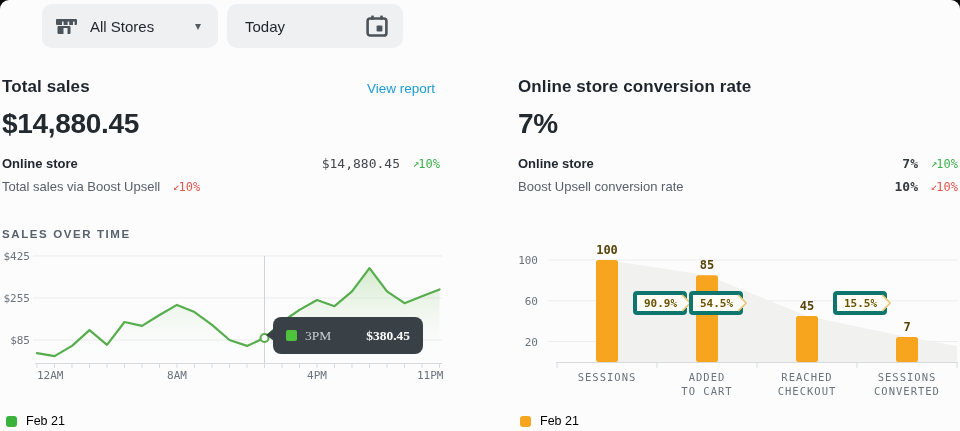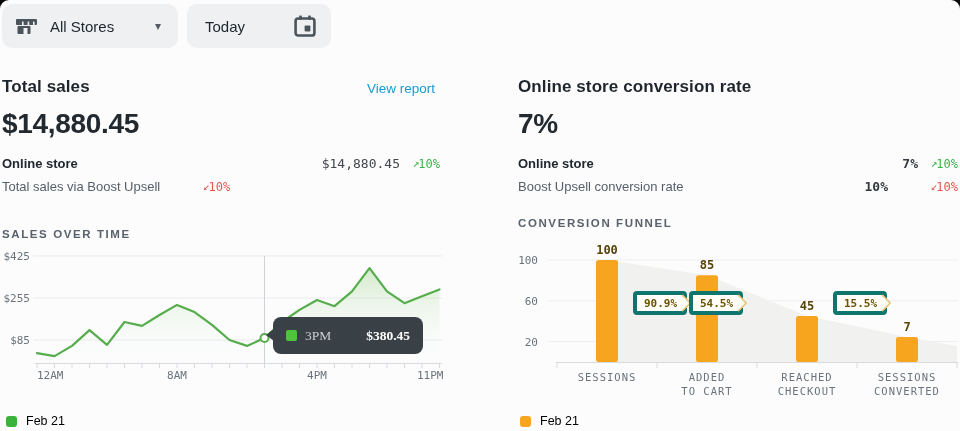--- a/index.html
+++ b/index.html
@@ -2,23 +2,23 @@
 <html><head>
 <meta charset="utf-8">
 <style>
   html,body{margin:0;padding:0;}
   body{width:960px;height:431px;font-family:"Liberation Sans",sans-serif;background:#0a0a0a;}
   .stage{position:relative;width:960px;height:431px;}
   .page{position:absolute;inset:0;background:#fcfcfd;border-radius:9px 9px 0 0;overflow:hidden;}
 
   
   .pill{position:absolute;top:4px;height:44px;background:#eef0f2;border:none;border-radius:10px;
-        display:flex;align-items:center;cursor:pointer;font-family:inherit;padding:0;}
+        display:flex;align-items:center;cursor:pointer;font-family:inherit;padding:0;margin-left:40px;}
   .pill-store{left:2px;width:176px;}
-  .pill-date{left:187px;width:144px;}
+  .pill-date{left:187px;width:176px;}
   .pill .plabel{font-size:15px;color:#1e252b;font-weight:500;}
   .pill-store svg{margin:0 12px 0 13px;}
   .pill-store .caret{margin-left:auto;margin-right:17px;font-size:12px;color:#545b62;}
   .pill-date .plabel{margin-left:18px;}
   .pill-date svg{margin-left:auto;margin-right:13px;}
 
   
   .card-title{position:absolute;font-size:17px;font-weight:700;color:#1e252c;letter-spacing:.1px;}
   .big-value{position:absolute;font-size:28px;font-weight:700;color:#22292f;letter-spacing:-.3px;}
   .view-report{position:absolute;top:81px;left:367px;font-size:13.5px;color:#1b9ad2;text-decoration:none;}
@@ -26,21 +26,21 @@
 
   .rows{position:absolute;display:flex;flex-direction:column;}
   .row{display:flex;align-items:center;height:23px;}
   .rlabel{font-size:13px;color:#57606a;}
   .rlabel.strong{font-weight:700;color:#20272e;}
   .rvalue{flex:1;text-align:right;font-family:"DejaVu Sans Mono",monospace;font-size:13px;color:#41474d;}
   .rvalue.bold{font-weight:700;color:#33393f;}
   .rdelta{width:40px;text-align:right;font-family:"DejaVu Sans Mono",monospace;font-size:12px;}
   .rdelta .arr{font-size:11px;vertical-align:1px;margin-right:-1px;}
   .rdelta.up{color:#3cb24b;}
-  .rdelta.down{color:#e2574e;margin-left:30px;}
+  .rdelta.down{color:#e2574e;}
 
   
   .chart{position:absolute;}
   #sales-chart{left:0;top:248px;width:458px;height:150px;}
   #funnel-chart{left:518px;top:243px;width:442px;height:160px;}
   .ax{font:11px "DejaVu Sans Mono",monospace;fill:#6a737b;}
   .bval{font:700 12px "DejaVu Sans Mono",monospace;fill:#584408;}
   .cat{font:10.5px "DejaVu Sans Mono",monospace;fill:#6a737b;letter-spacing:1px;}
 
   
@@ -183,21 +183,20 @@
       <span class="rvalue bold">7%</span>
       <span class="rdelta up"><span class="arr">↗</span><span>10%</span></span>
     </div>
     <div class="row">
       <span class="rlabel">Boost Upsell conversion rate</span>
       <span class="rvalue bold">10%</span>
       <span class="rdelta down"><span class="arr">↙</span><span>10%</span></span>
     </div>
   </div>
 
-  <div class="section-title" style="left:518px;top:217px;">CONVERSION FUNNEL</div>
 
   <div class="chart" id="funnel-chart"><svg width="442" height="160" viewBox="0 0 442 160">
           <line x1="30" x2="440" y1="17" y2="17" stroke="#ededee"></line>
           <text x="20" y="21" text-anchor="end" class="ax">100</text>
           <line x1="30" x2="440" y1="57.8" y2="57.8" stroke="#ededee"></line>
           <text x="20" y="61.8" text-anchor="end" class="ax">60</text>
           <line x1="30" x2="440" y1="98.6" y2="98.6" stroke="#ededee"></line>
           <text x="20" y="102.6" text-anchor="end" class="ax">20</text>
           <path d="M89,17 L189,32.3 L289,73.1 L389,94 L439,103 L439,119 L89,119 Z" fill="#f1f1f0"></path>
           <rect x="78" y="17" width="22" height="102" rx="2.5" fill="#f7a41f"></rect>

